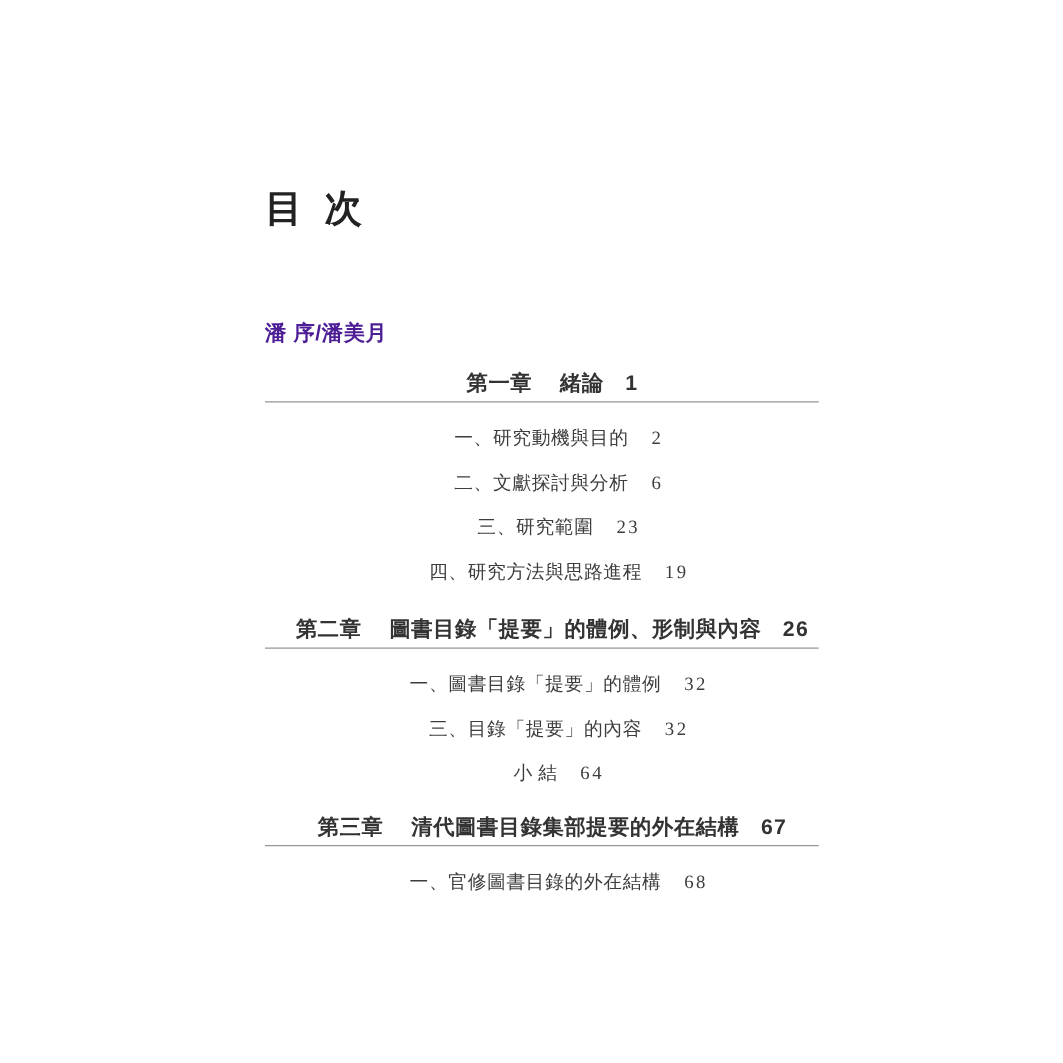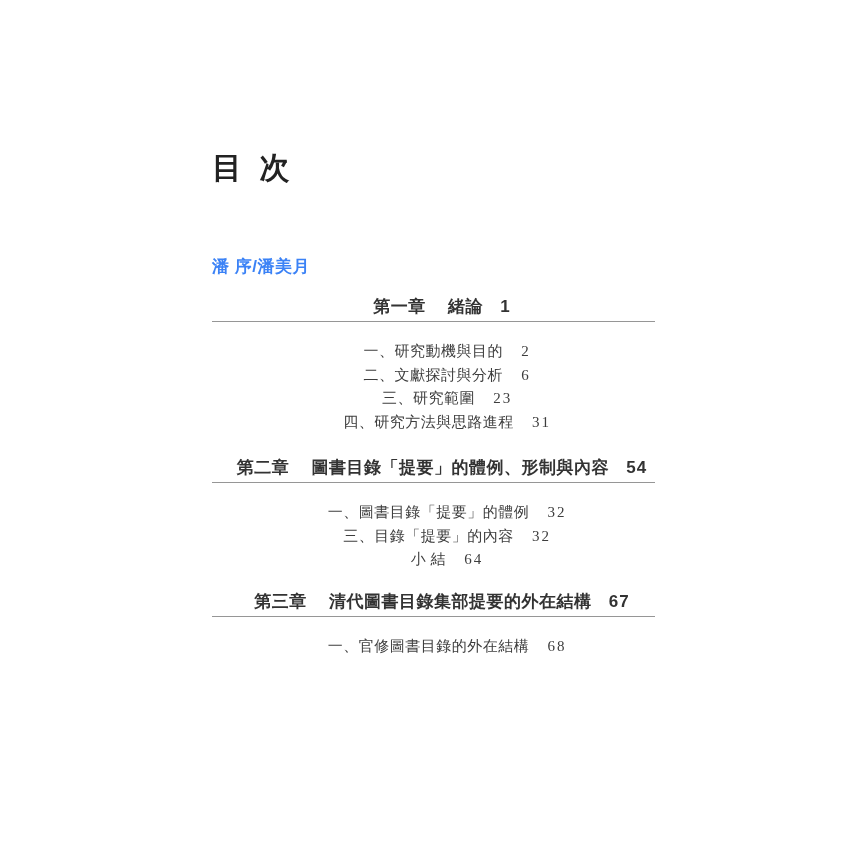--- a/index.html
+++ b/index.html
@@ -31,21 +31,21 @@
     word-spacing: 8px;
     color: #222222;
   }
   .preface {
     margin-top: 72px;
     font-family: "Liberation Sans", sans-serif;
     font-weight: bold;
     font-size: 17px;
     line-height: 18px;
     letter-spacing: 0.5px;
-    color: #3b82f6;
+    color: #4c1d95;
   }
   .chapter { margin: 0; text-align: center; }
   .chapter.c1 { margin-top: 21px; }
   .chapter.c2 { margin-top: 24px; }
   .chapter.c3 { margin-top: 20px; }
   .chapter-head {
     font-family: "Liberation Sans", sans-serif;
     font-weight: bold;
     font-size: 17px;
     line-height: 20px;
@@ -66,20 +66,21 @@
     margin: 18px 0 0 0;
     padding: 0 0 0 10px;
   }
   ul.items li {
     font-family: "Liberation Serif", serif;
     font-size: 15px;
     line-height: 23.5px;
     letter-spacing: 0.5px;
     color: #3d3d3d;
     white-space: nowrap;
+    margin-top: 12px;
   }
   ul.items .pg {
     margin-left: 14px;
     letter-spacing: 2px;
   }
 </style>
 </head>
 <body>
 
 <div class="page">
@@ -104,30 +105,30 @@
         <li>
           <span>二、文獻探討與分析</span>
           <span class="pg">6</span>
         </li>
         <li>
           <span>三、研究範圍</span>
           <span class="pg">23</span>
         </li>
         <li>
           <span>四、研究方法與思路進程</span>
-          <span class="pg">31</span>
+          <span class="pg">19</span>
         </li>
       </ul>
     </section>
 
     <section class="chapter c2">
       <div class="chapter-head">
         <span class="ch-num">第二章</span>
         <span class="ch-title">圖書目錄「提要」的體例、形制與內容</span>
-        <span class="ch-page">54</span>
+        <span class="ch-page">26</span>
       </div>
       <div class="rule"></div>
       <ul class="items">
         <li>
           <span>一、圖書目錄「提要」的體例</span>
           <span class="pg">32</span>
         </li>
         <li>
           <span>三、目錄「提要」的內容</span>
           <span class="pg">32</span>

